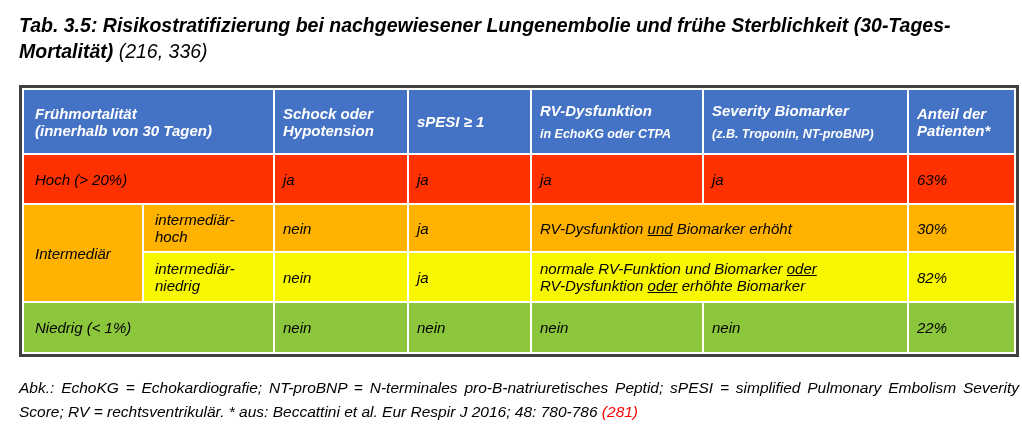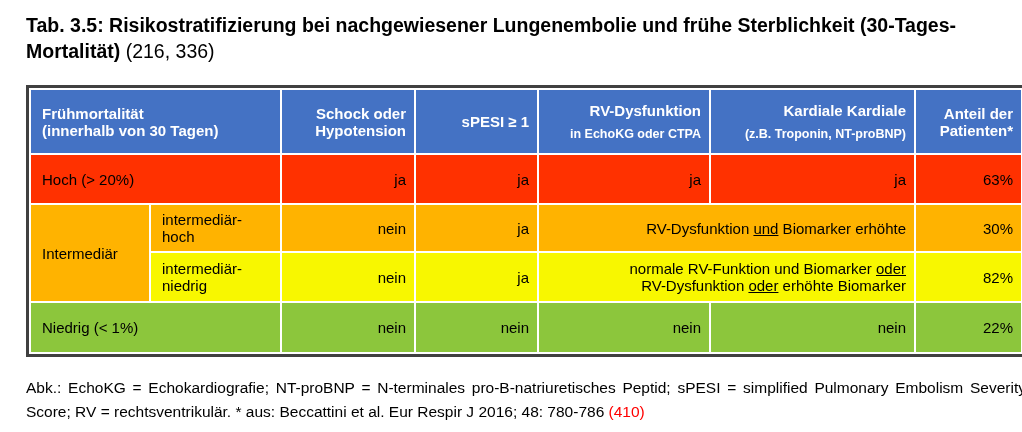--- a/index.html
+++ b/index.html
@@ -4,23 +4,24 @@
 <style>
   html, body {
     margin: 0; padding: 0;
     background: #ffffff;
     font-family: "Liberation Sans", sans-serif;
     color: #000000;
   }
   .page {
     width: 1022px; height: 432px;
     box-sizing: border-box;
-    padding: 12px 8px 0 26px;
+    padding: 12px 8px 0 19px;
     overflow: hidden;
     background: #ffffff;
+    font-style: italic;
   }
   .title {
     font-size: 19.5px;
     line-height: 1.34;
     margin: 0 0 21px 0;
     width: 1000px;
     font-weight: bold;
   }
   .title .refs { font-weight: normal; }
 
@@ -28,21 +29,21 @@
     border-collapse: separate;
     border-spacing: 2px;
     background: #ffffff;
     border: 3px solid #404040;
     table-layout: fixed;
     width: 994px;
   }
   .risk-table th, .risk-table td {
     padding: 3px 8px;
     vertical-align: middle;
-    text-align: right;
+    text-align: left;
     font-size: 15px;
     overflow: hidden;
   }
   .risk-table th {
     background: #4472C4;
     color: #ffffff;
     font-weight: bold;
     height: 57px;
   }
   .risk-table th .sub {
@@ -91,41 +92,41 @@
           <span>Frühmortalität</span><br>
           <span>(innerhalb von 30 Tagen)</span>
         </th>
         <th>Schock oder Hypotension</th>
         <th>sPESI ≥ 1</th>
         <th>
           <span>RV-Dysfunktion</span>
           <span class="sub">in EchoKG oder CTPA</span>
         </th>
         <th>
-          <span>Kardiale Kardiale</span>
+          <span>Severity Biomarker</span>
           <span class="sub">(z.B. Troponin, NT-proBNP)</span>
         </th>
         <th>Anteil der Patienten*</th>
       </tr>
 
       <tr class="row-high">
         <td colspan="2" class="cell-left">Hoch (&gt; 20%)</td>
         <td>ja</td>
         <td>ja</td>
         <td>ja</td>
         <td>ja</td>
         <td>63%</td>
       </tr>
 
       <tr class="row-int-high">
         <td rowspan="2" class="cell-left int-span">Intermediär</td>
         <td class="cell-left">intermediär-hoch</td>
         <td>nein</td>
         <td>ja</td>
-        <td colspan="2"><span>RV-Dysfunktion </span><span class="u">und</span><span> Biomarker erhöhte</span></td>
+        <td colspan="2"><span>RV-Dysfunktion </span><span class="u">und</span><span> Biomarker erhöht</span></td>
         <td>30%</td>
       </tr>
 
       <tr class="row-int-low">
         <td class="cell-left">intermediär-niedrig</td>
         <td>nein</td>
         <td>ja</td>
         <td colspan="2"><span>normale RV-Funktion und Biomarker </span><span class="u">oder</span><br><span>RV-Dysfunktion </span><span class="u">oder</span><span> erhöhte Biomarker</span></td>
         <td>82%</td>
       </tr>
@@ -134,15 +135,15 @@
         <td colspan="2" class="cell-left">Niedrig (&lt; 1%)</td>
         <td>nein</td>
         <td>nein</td>
         <td>nein</td>
         <td>nein</td>
         <td>22%</td>
       </tr>
     </tbody>
   </table>
 
-  <p class="footnote"><span>Abk.: EchoKG = Echokardiografie; NT-proBNP = N-terminales pro-B-natriuretisches Peptid; sPESI = simplified Pulmonary Embolism Severity Score; RV = rechtsventrikulär. * aus: Beccattini et al. Eur Respir J 2016; 48: 780-786 </span><span style="color: rgb(255, 0, 0);">(410)</span></p>
+  <p class="footnote"><span>Abk.: EchoKG = Echokardiografie; NT-proBNP = N-terminales pro-B-natriuretisches Peptid; sPESI = simplified Pulmonary Embolism Severity Score; RV = rechtsventrikulär. * aus: Beccattini et al. Eur Respir J 2016; 48: 780-786 </span><span style="color: rgb(255, 0, 0);">(281)</span></p>
 
 </div>
 
 </body></html>

